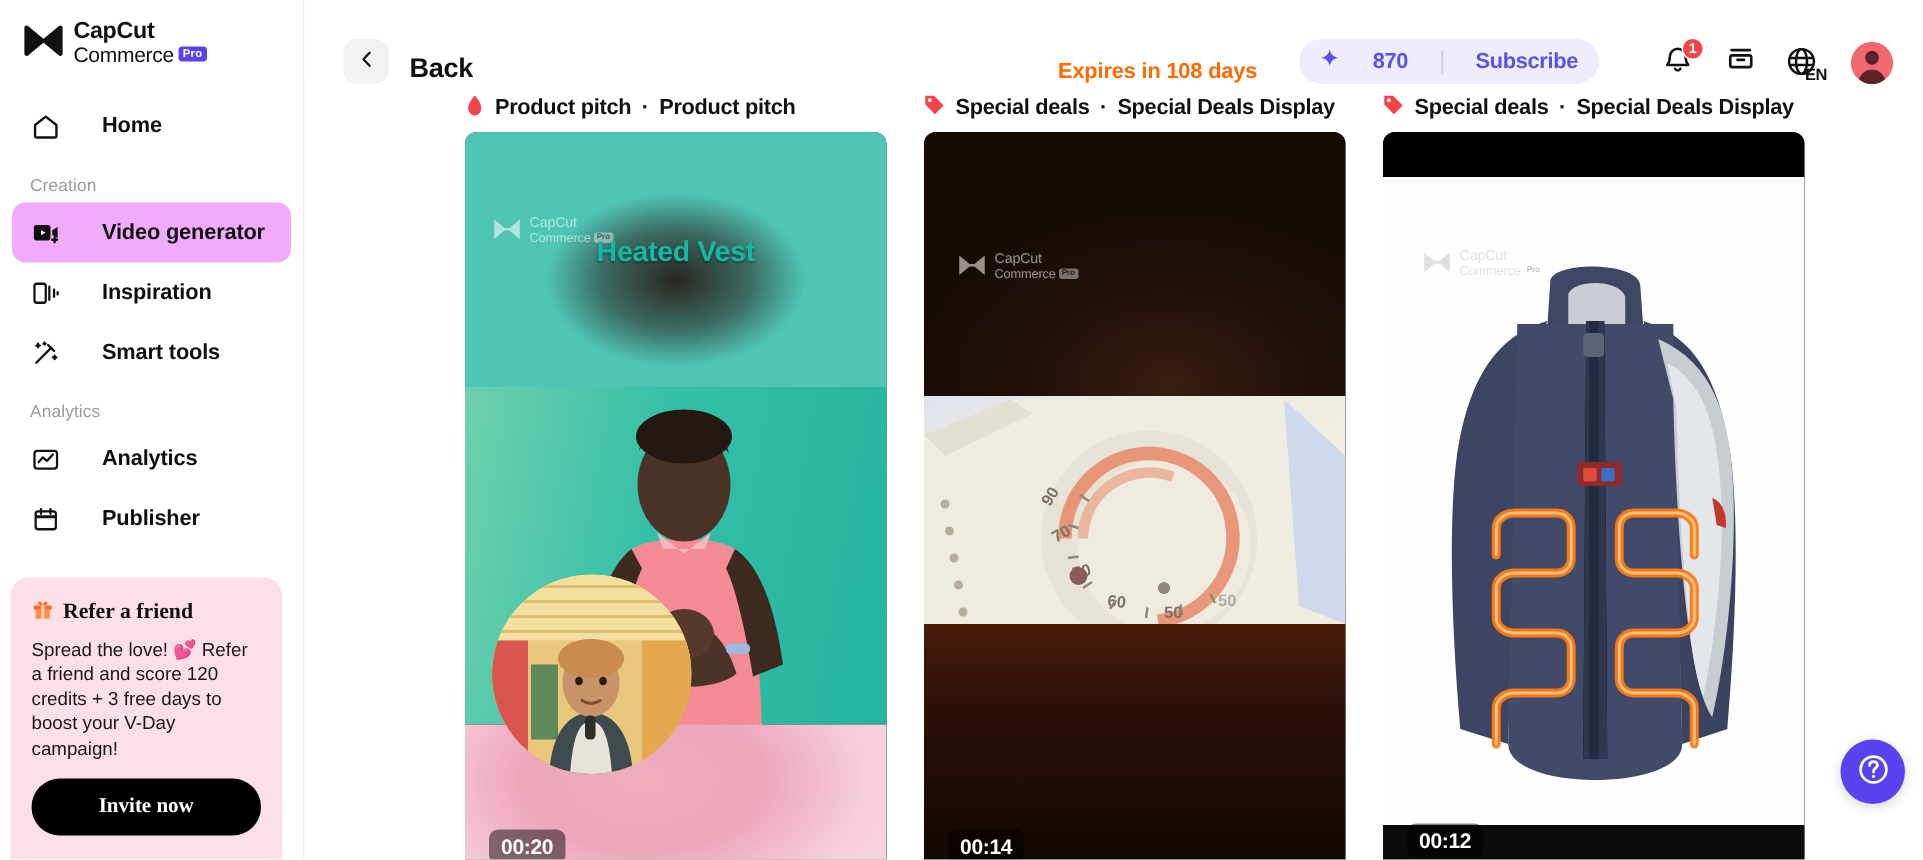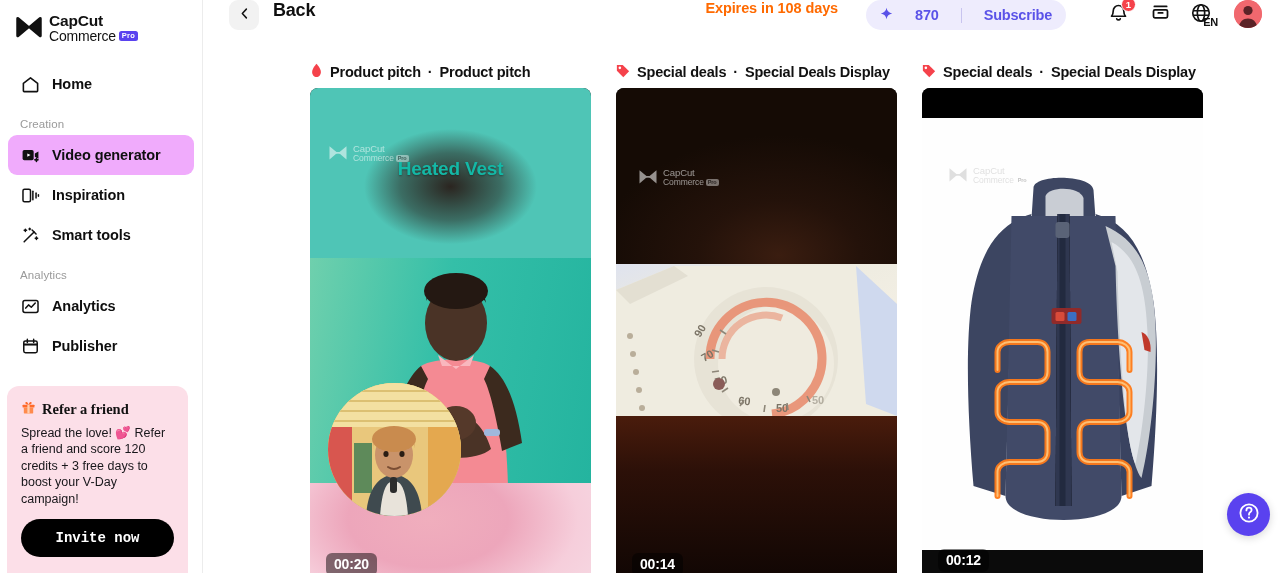--- a/index.html
+++ b/index.html
@@ -31,21 +31,21 @@
   .logo-l1 { font-size: 15.5px; font-weight: 700; letter-spacing: -0.2px; color: #111; }
   .logo-l2 { font-size: 14px; font-weight: 400; letter-spacing: -0.2px; color: #111; display: flex; align-items: center; gap: 3px;}
   .pro-badge {
     background: #5a42ef; color: #fff; font-size: 7.5px; font-weight: 700;
     border-radius: 2.5px; padding: 1px 3px 1.5px; letter-spacing: .2px;
     display: inline-block; line-height: 1;
   }
 
   .nav { padding: 8px 8px 0; }
   .nav-item {
-    display: flex; align-items: center; gap: 12px;
+    display: flex; align-items: center; gap: 28px;
     height: 40px; border-radius: 9px;
     padding: 0 12px; margin-bottom: 0px;
     cursor: pointer;
     color: #0f0f0f;
   }
   .nav-item.active { background: #f0abfc; }
   .nav-label { font-size: 14.5px; font-weight: 700; letter-spacing: -0.1px; }
   .nav-icon { width: 20px; height: 20px; display: flex; align-items: center; justify-content: center; flex: 0 0 20px; }
   .nav-section {
     font-size: 11.5px; color: #9a9a9a; font-weight: 400;
@@ -68,27 +68,27 @@
   }
   .refer-body {
     font-size: 12.5px; line-height: 1.32; color: #17161a;
     margin-bottom: 12px;
   }
   .invite-btn {
     display: block; width: 100%; height: 38px;
     background: #000; color: #fff;
     border: none; border-radius: 19px;
     font-size: 14px; font-weight: 700;
-    font-family: Liberation Mono, monospace; cursor: pointer;
+    font-family: Liberation Serif, serif; cursor: pointer;
   }
 
   
   .main { flex: 1; position: relative; background: #fff; overflow: hidden; }
   .topbar {
-    height: 56px; display: flex; align-items: flex-start;
+    height: 56px; display: flex; align-items: flex-end;
     padding: 0 20px 0 26px; gap: 14px;
     background: #fff;
   }
   .back-btn {
     width: 30px; height: 30px; border-radius: 9px;
     background: #f2f2f2; border: none; cursor: pointer;
     display: flex; align-items: center; justify-content: center;
     flex: 0 0 30px;
   }
   .back-label { font-size: 18px; font-weight: 700; letter-spacing: -0.2px; }

